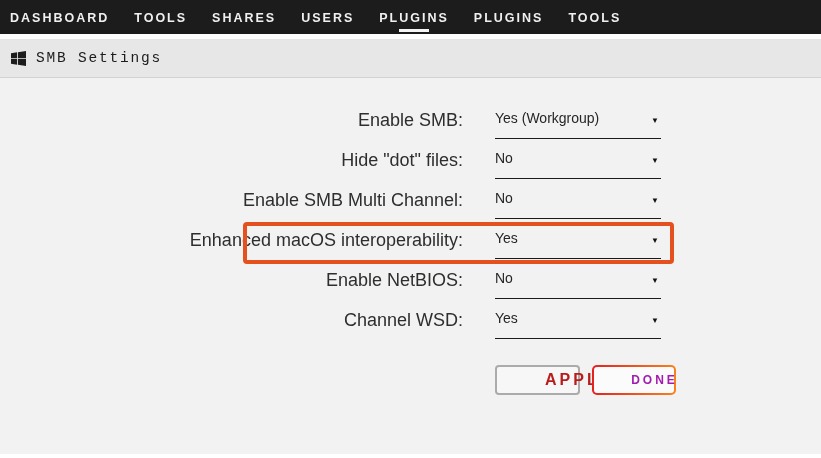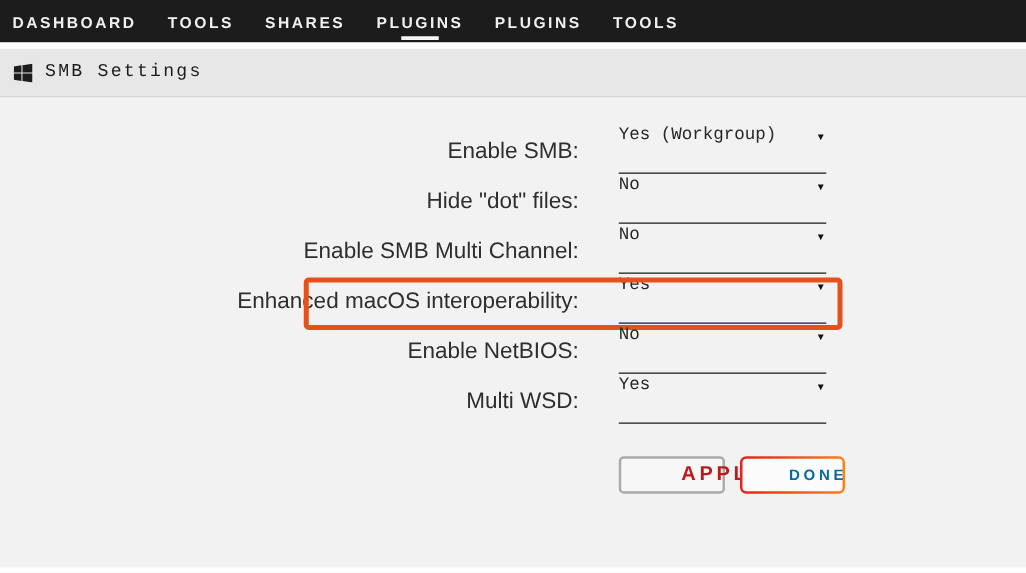--- a/index.html
+++ b/index.html
@@ -81,24 +81,23 @@
     padding-bottom:8px;
     white-space:nowrap;
   }
   .row-control { margin-left:32px; }
   .select-ctrl {
     width:166px;
     border-bottom:1px solid #1a1a1a;
     display:flex;
     justify-content:space-between;
     align-items:flex-end;
-    padding-bottom:22px;
+    padding-bottom:12px;
     cursor:pointer;
     background:transparent;
-    font-family:Liberation Mono, monospace;
   }
   .select-value { font-size:14px; color:#262626; line-height:1.1; }
   .caret {
     font-size:8px;
     color:#111;
     line-height:1.4;
     padding-right:2px;
   }
   .text-ctrl {
     width:166px;
@@ -156,32 +155,33 @@
     width:100%;
     height:100%;
     border-radius:3px;
     background:#fbfbfb;
     display:flex;
     align-items:center;
     justify-content:center;
     font-size:12px;
     font-weight:bold;
     letter-spacing:3px;
-    color:#0369a1;
+    color:#a21caf;
     font-family:inherit;
     padding-left:41px;
   }
 </style>
 </head>
 <body>
 
 <nav class="topnav">
   <span class="nav-item">DASHBOARD</span>
   <span class="nav-item">TOOLS</span>
   <span class="nav-item">SHARES</span>
+  <span class="nav-item">USERS</span>
   <span class="nav-item active">PLUGINS</span>
   <span class="nav-item">PLUGINS</span>
   <span class="nav-item">TOOLS</span>
 </nav>
 
 <div class="gap-strip"></div>
 
 <div class="page-header">
   <svg class="win-icon" viewBox="0 0 88 88" xmlns="http://www.w3.org/2000/svg">
     <path fill="#1c1c1c" d="M0 12.5 L36 7.5 V41 H0 Z M41 6.8 L88 0 V41 H41 Z M0 46 H36 V80.5 L0 75.5 Z M41 46 H88 V88 L41 81.2 Z"></path>
@@ -236,21 +236,21 @@
     <div class="row-label">Enable NetBIOS:</div>
     <div class="row-control">
       <div class="select-ctrl">
         <span class="select-value">No</span>
         <span class="caret">▼</span>
       </div>
     </div>
   </div>
 
   <div class="form-row">
-    <div class="row-label">Multi WSD:</div>
+    <div class="row-label">Channel WSD:</div>
     <div class="row-control">
       <div class="select-ctrl">
         <span class="select-value">Yes</span>
         <span class="caret">▼</span>
       </div>
     </div>
   </div>
 
 
   <div class="button-row">

